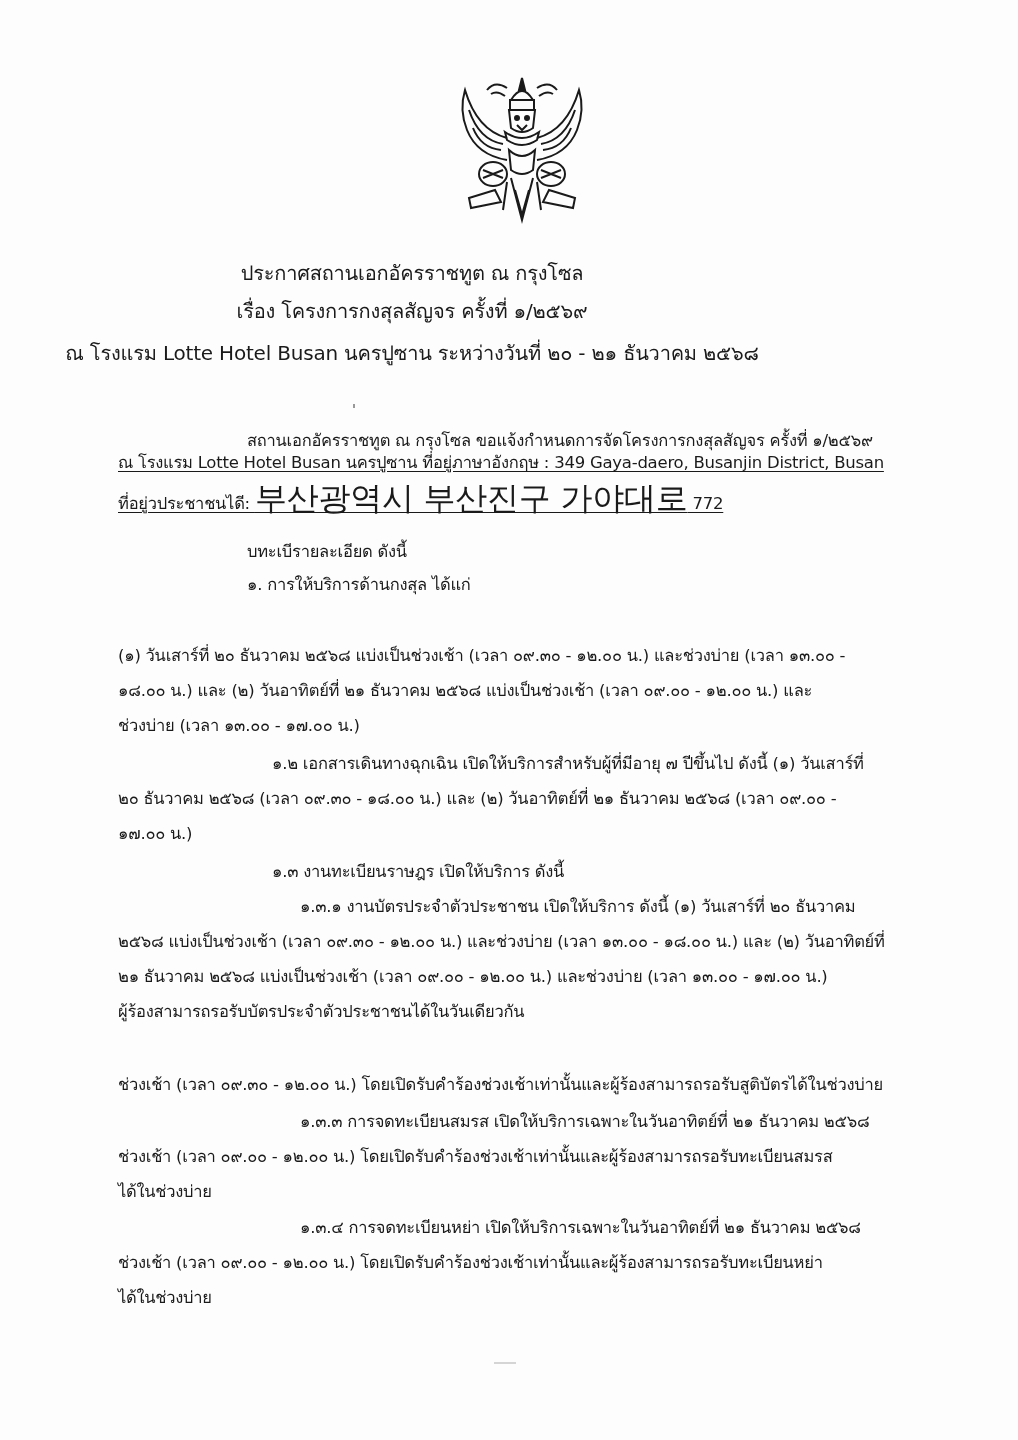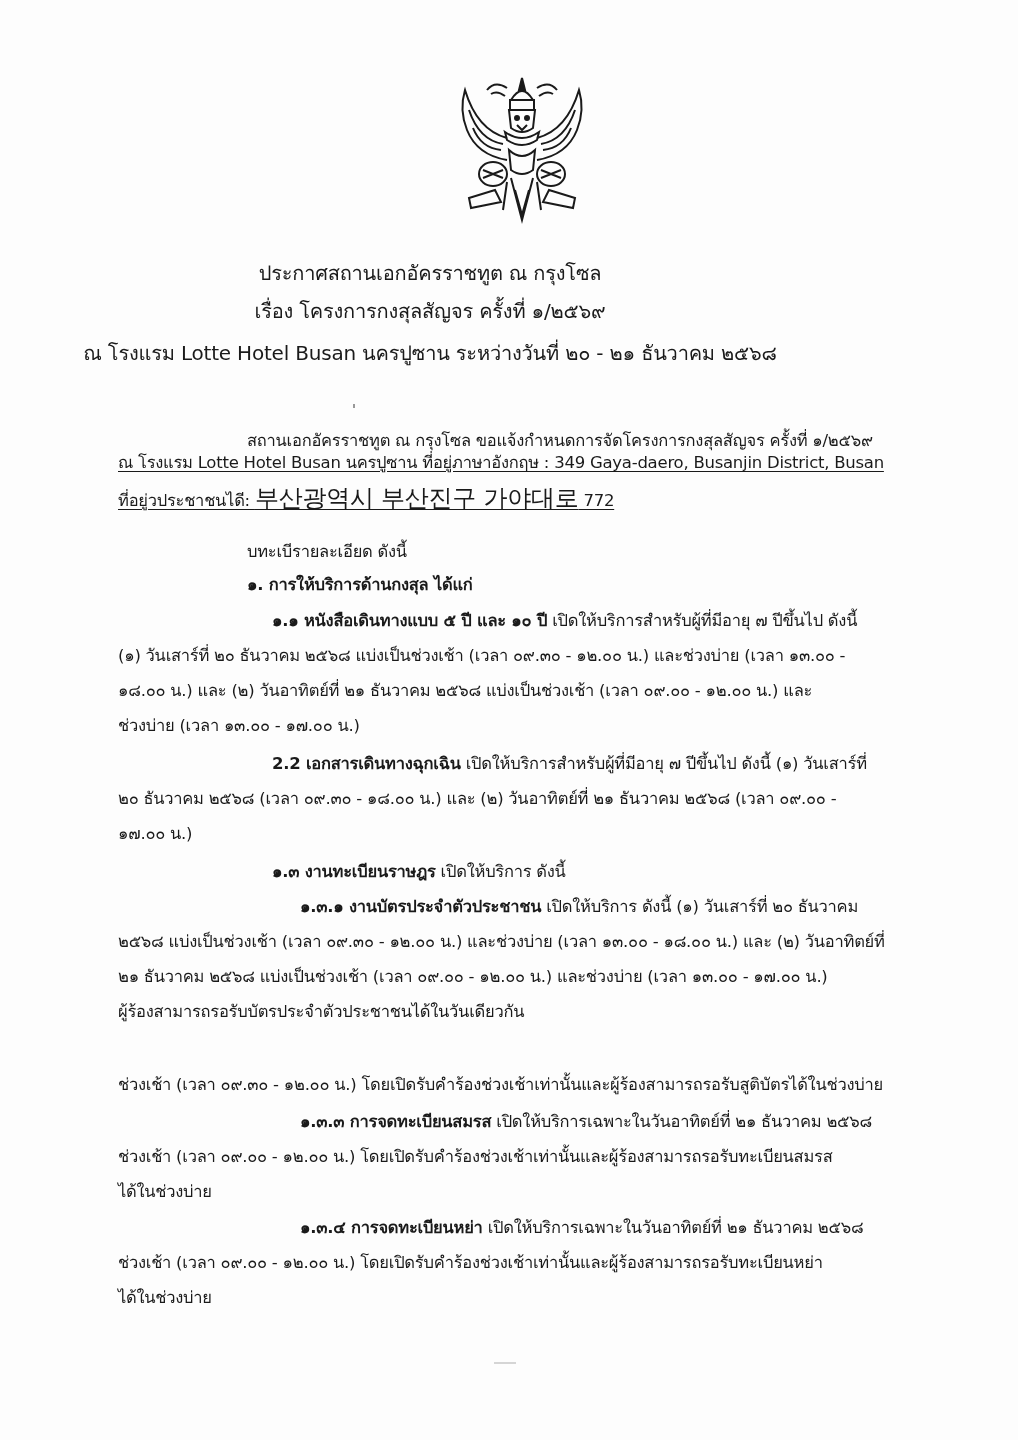--- a/index.html
+++ b/index.html
@@ -5,29 +5,29 @@
   html, body { margin: 0; padding: 0; background: #ffffff; }
   body {
     width: 1018px; height: 1440px; position: relative; overflow: hidden;
     font-family: "DejaVu Sans", "Liberation Sans", sans-serif;
     color: #1a1a1a;
   }
   .page { position: absolute; left: 0; top: 0; width: 1018px; height: 1440px; background: #fdfdfd; }
   .emblem { position: absolute; left: 447px; top: 70px; width: 150px; height: 165px; }
   .title-line {
     position: absolute; left: 0; width: 824px; text-align: center;
-    font-size: 20px; line-height: 30px; white-space: nowrap; letter-spacing: -0.2px; padding-left: 18px;
+    font-size: 20px; line-height: 30px; white-space: nowrap; letter-spacing: -0.2px;
   }
   .line {
     position: absolute; font-size: 16.5px; line-height: 24px; white-space: nowrap;
     letter-spacing: -0.25px;
   }
   .u { text-decoration: underline; text-underline-offset: 3px; }
-  .b { font-weight: bold; }
-  .kr { font-size: 24px; }
+  .b { font-weight: normal; }
+  .kr { font-size: 32px; }
   .mark { position: absolute; left: 494px; top: 1362px; width: 22px; height: 2px; background: #d5d5d5; }
   .dot { position: absolute; left: 353px; top: 404px; width: 2px; height: 4px; background: #999; }
 </style>
 </head>
 <body>
 
 <div class="page">
 
   <svg class="emblem" viewBox="0 0 150 165" fill="none" stroke="#1a1a1a" stroke-width="2">
 
@@ -78,29 +78,26 @@
 
   <div class="line" style="left:247px; top:429px; width:676px; text-align:justify">สถานเอกอัครราชทูต ณ กรุงโซล ขอแจ้งกำหนดการจัดโครงการกงสุลสัญจร ครั้งที่ ๑/๒๕๖๙</div>
   <div class="line u" style="left:118px; top:451px">ณ โรงแรม Lotte Hotel Busan นครปูซาน ที่อยู่ภาษาอังกฤษ : 349 Gaya-daero, Busanjin District, Busan</div>
   <div class="line u" style="left:118px; top:486px">
     <span>ที่อยู่วประชาชนไดี: </span><span class="kr">부산광역시 부산진구 가야대로</span><span> 772</span>
   </div>
 
   <div class="line" style="left:247px; top:540px">บทะเบีรายละเอียด ดังนี้</div>
   <div class="line b" style="left:247px; top:573px">๑. การให้บริการด้านกงสุล ได้แก่</div>
 
-  <div class="line" style="left:272px; top:609px">
-    <span class="b">๑.๑ หนังสือเดินทางแบบ ๕ ปี และ ๑๐ ปี</span><span> เปิดให้บริการสำหรับผู้ที่มีอายุ ๗ ปีขึ้นไป ดังนี้</span>
-  </div>
   <div class="line" style="left:118px; top:644px">(๑) วันเสาร์ที่ ๒๐ ธันวาคม ๒๕๖๘ แบ่งเป็นช่วงเช้า (เวลา ๐๙.๓๐ - ๑๒.๐๐ น.) และช่วงบ่าย (เวลา ๑๓.๐๐ -</div>
   <div class="line" style="left:118px; top:679px">๑๘.๐๐ น.) และ (๒) วันอาทิตย์ที่ ๒๑ ธันวาคม ๒๕๖๘ แบ่งเป็นช่วงเช้า (เวลา ๐๙.๐๐ - ๑๒.๐๐ น.) และ</div>
   <div class="line" style="left:118px; top:714px">ช่วงบ่าย (เวลา ๑๓.๐๐ - ๑๗.๐๐ น.)</div>
 
   <div class="line" style="left:272px; top:752px">
-    <span class="b">2.2 เอกสารเดินทางฉุกเฉิน</span><span> เปิดให้บริการสำหรับผู้ที่มีอายุ ๗ ปีขึ้นไป ดังนี้ (๑) วันเสาร์ที่</span>
+    <span class="b">๑.๒ เอกสารเดินทางฉุกเฉิน</span><span> เปิดให้บริการสำหรับผู้ที่มีอายุ ๗ ปีขึ้นไป ดังนี้ (๑) วันเสาร์ที่</span>
   </div>
   <div class="line" style="left:118px; top:787px">๒๐ ธันวาคม ๒๕๖๘ (เวลา ๐๙.๓๐ - ๑๘.๐๐ น.) และ (๒) วันอาทิตย์ที่ ๒๑ ธันวาคม ๒๕๖๘ (เวลา ๐๙.๐๐ -</div>
   <div class="line" style="left:118px; top:822px">๑๗.๐๐ น.)</div>
 
   <div class="line" style="left:272px; top:860px">
     <span class="b">๑.๓ งานทะเบียนราษฎร</span><span> เปิดให้บริการ ดังนี้</span>
   </div>
 
   <div class="line" style="left:300px; top:895px">
     <span class="b">๑.๓.๑ งานบัตรประจำตัวประชาชน</span><span> เปิดให้บริการ ดังนี้ (๑) วันเสาร์ที่ ๒๐ ธันวาคม</span>

